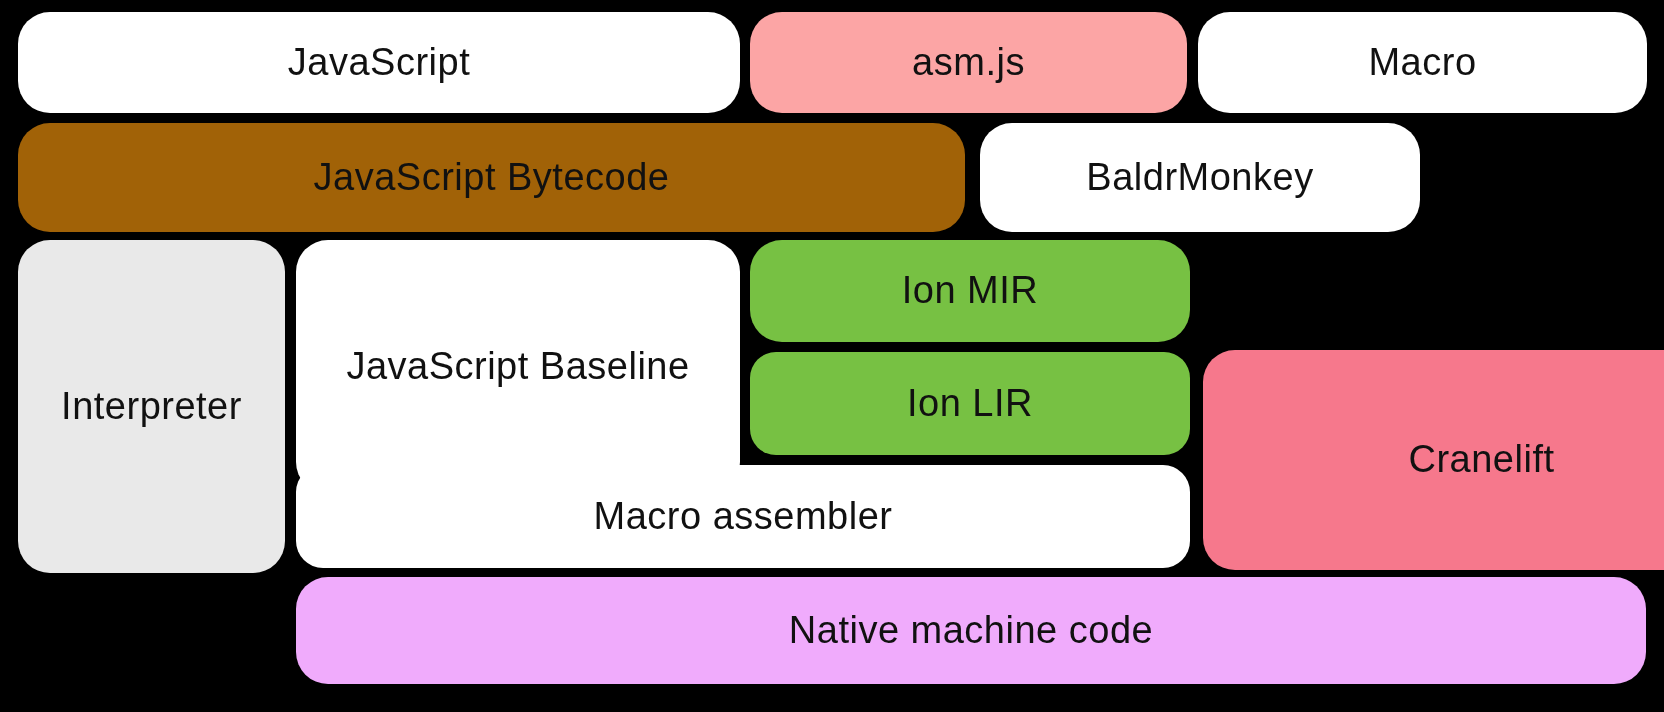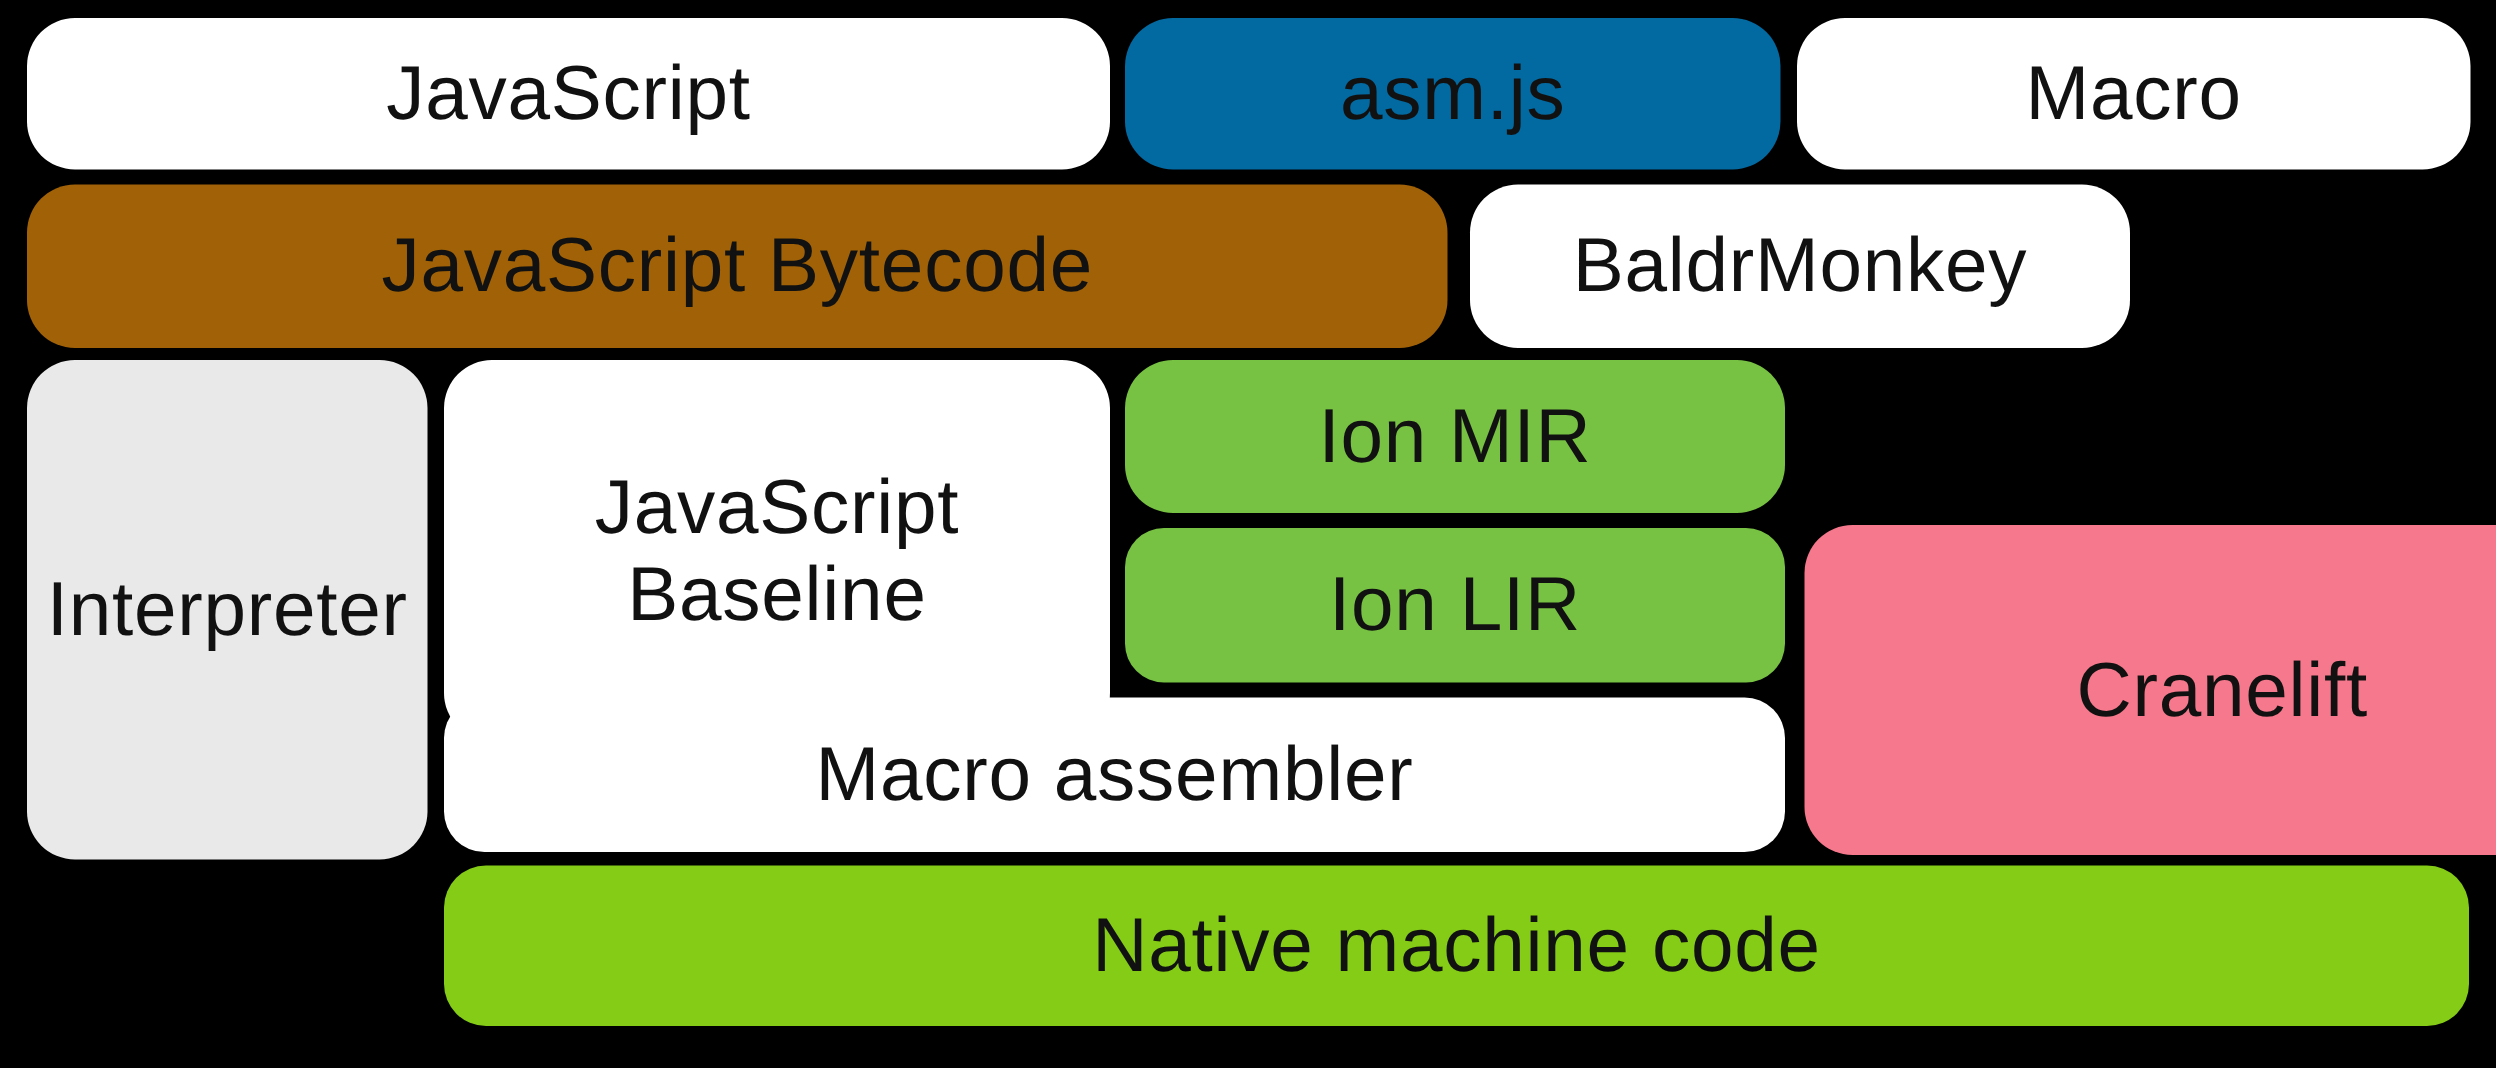--- a/index.html
+++ b/index.html
@@ -17,21 +17,21 @@
   }
   .box {
     position: absolute;
     display: flex;
     align-items: center;
     justify-content: center;
     text-align: center;
     border-radius: 32px;
     background: #ffffff;
     color: #111111;
-    font-size: 51px;
+    font-size: 38px;
     line-height: 1.14;
     letter-spacing: 0.5px;
   }
   .box .label { display: block; }
 
   
   .b-javascript { left: 18px;   top: 12px;  width: 722px;  height: 101px; }
   .b-asmjs      { left: 750px;  top: 12px;  width: 437px;  height: 101px; }
   .b-wasm       { left: 1198px; top: 12px;  width: 449px;  height: 101px; }
   .b-bytecode   { left: 18px;   top: 123px; width: 947px;  height: 109px; }
@@ -46,21 +46,21 @@
 </style>
 </head>
 <body>
 
 <div class="stage" style="background: rgb(0, 0, 0);">
 
   <div class="box b-javascript" style="background: rgb(255, 255, 255);">
     <span class="label">JavaScript</span>
   </div>
 
-  <div class="box b-asmjs" style="background: #0369a1;">
+  <div class="box b-asmjs" style="background: #fca5a5;">
     <span class="label">asm.js</span>
   </div>
 
   <div class="box b-wasm" style="background: rgb(255, 255, 255);">
     <span class="label">Macro</span>
   </div>
 
   <div class="box b-bytecode" style="background: #a16207;">
     <span class="label">JavaScript Bytecode</span>
   </div>
@@ -86,17 +86,17 @@
   </div>
 
   <div class="box b-cranelift" style="background: rgb(246, 120, 140);">
     <span class="label">Cranelift</span>
   </div>
 
   <div class="box b-macro" style="background: rgb(255, 255, 255);">
     <span class="label">Macro assembler</span>
   </div>
 
-  <div class="box b-native" style="background: #84cc16; border-radius: 28px;">
+  <div class="box b-native" style="background: #f0abfc;">
     <span class="label">Native machine code</span>
   </div>
 
 </div>
 
 </body></html>

